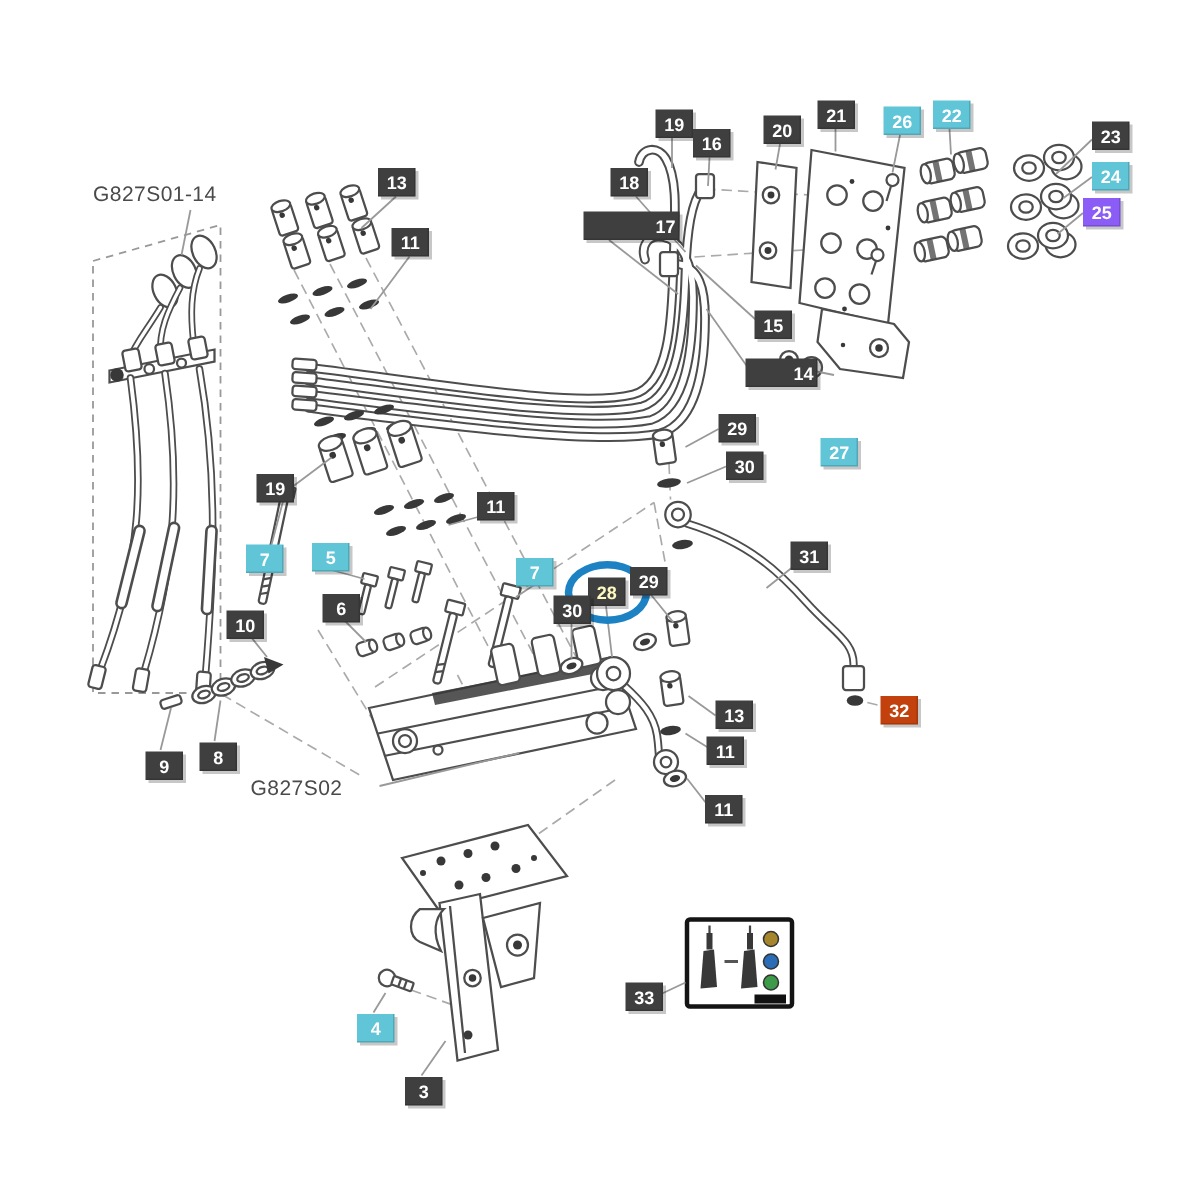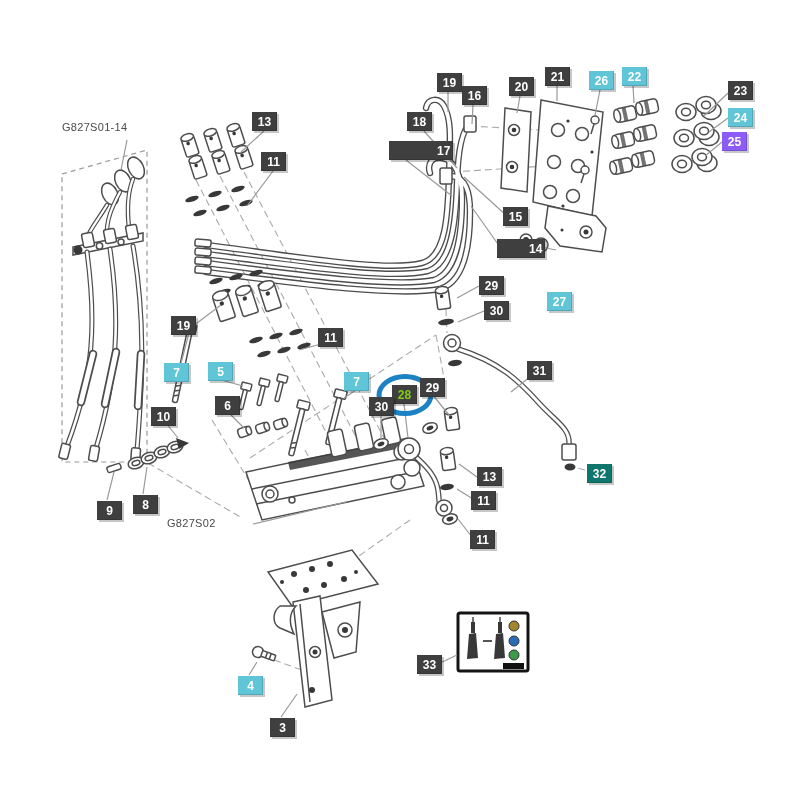--- a/index.html
+++ b/index.html
@@ -12,21 +12,21 @@
   .lead{fill:none;stroke:#999;stroke-width:1.2;}
   .dash{fill:none;stroke:#aaa;stroke-width:1.1;stroke-dasharray:7,4;}
   .boxdash{fill:none;stroke:#999;stroke-width:1.2;stroke-dasharray:5,4;}
   .tube-o,.rod-o,.hose-o,.slv-o,.arm-o{fill:none;stroke:#4d4d4d;stroke-linecap:round;}
   .tube-i,.rod-i,.hose-i,.slv-i,.arm-i{fill:none;stroke:#fff;stroke-linecap:round;}
   .tube-o{stroke-width:6.5}.tube-i{stroke-width:3.8}
   .rod-o{stroke-width:5}.rod-i{stroke-width:2.6}
   .hose-o{stroke-width:5.5}.hose-i{stroke-width:3}
   .slv-o{stroke-width:8.5}.slv-i{stroke-width:5}
   .arm-o{stroke-width:4.5}.arm-i{stroke-width:2.2}
-  .code{position:absolute;color:#4a4a4a;font-size:11px;letter-spacing:.3px;white-space:nowrap;}
+  .code{position:absolute;color:#4a4a4a;font-size:14px;letter-spacing:.3px;white-space:nowrap;}
   .badge-layer{position:absolute;left:0;top:0;width:800px;height:800px;pointer-events:none;}
   .badge{position:absolute;min-width:25px;height:19px;padding:0 3px;box-sizing:border-box;
          display:flex;align-items:center;justify-content:center;
          color:#fff;font-size:12px;font-weight:bold;
          box-shadow:2px 2px 0 rgba(0,0,0,0.22), inset -1px -1px 0 rgba(0,0,0,0.15);}
   .ring{position:absolute;left:50%;top:50%;width:47px;height:32px;border-radius:50%;
         transform:translate(-50%,-50%);border:5px solid #1d82c4;pointer-events:none;}
 </style>
 </head>
 <body>
@@ -417,28 +417,28 @@
       <div class="badge" style="left: 547px; top: 250px; background: rgb(95, 197, 215); color: rgb(255, 255, 255); margin-top: 42px;">27</div>
       <div class="badge" style="left: 171px; top: 316px; background: rgb(63, 63, 63); color: rgb(255, 255, 255);">19</div>
       <div class="badge" style="left: 318px; top: 328px; background: rgb(63, 63, 63); color: rgb(255, 255, 255);">11</div>
       <div class="badge" style="left: 479px; top: 276px; background: rgb(63, 63, 63); color: rgb(255, 255, 255);">29</div>
       <div class="badge" style="left: 484px; top: 301px; background: rgb(63, 63, 63); color: rgb(255, 255, 255);">30</div>
       <div class="badge" style="left: 164px; top: 363px; background: rgb(95, 197, 215); color: rgb(255, 255, 255);">7</div>
       <div class="badge" style="left: 208px; top: 362px; background: rgb(95, 197, 215); color: rgb(255, 255, 255);">5</div>
       <div class="badge" style="left: 344px; top: 372px; background: rgb(95, 197, 215); color: rgb(255, 255, 255);">7</div>
       <div class="badge" style="left: 215px; top: 396px; background: rgb(63, 63, 63); color: rgb(255, 255, 255);">6</div>
       <div class="badge" style="left: 151px; top: 407px; background: rgb(63, 63, 63); color: rgb(255, 255, 255);">10</div>
-      <div class="badge" style="left: 392px; top: 385px; background: rgb(63, 63, 63); color: #84cc16;">28<div class="ring" style="border-color: rgb(29, 130, 196);"></div></div>
+      <div class="badge" style="left: 392px; top: 385px; background: rgb(63, 63, 63); color: #fef9c3;">28<div class="ring" style="border-color: rgb(29, 130, 196);"></div></div>
       <div class="badge" style="left: 420px; top: 378px; background: rgb(63, 63, 63); color: rgb(255, 255, 255);">29</div>
       <div class="badge" style="left: 369px; top: 397px; background: rgb(63, 63, 63); color: rgb(255, 255, 255);">30</div>
       <div class="badge" style="left: 527px; top: 361px; background: rgb(63, 63, 63); color: rgb(255, 255, 255);">31</div>
       <div class="badge" style="left: 97px; top: 501px; background: rgb(63, 63, 63); color: rgb(255, 255, 255);">9</div>
       <div class="badge" style="left: 133px; top: 495px; background: rgb(63, 63, 63); color: rgb(255, 255, 255);">8</div>
       <div class="badge" style="left: 477px; top: 467px; background: rgb(63, 63, 63); color: rgb(255, 255, 255);">13</div>
       <div class="badge" style="left: 471px; top: 491px; background: rgb(63, 63, 63); color: rgb(255, 255, 255);">11</div>
       <div class="badge" style="left: 470px; top: 530px; background: rgb(63, 63, 63); color: rgb(255, 255, 255);">11</div>
-      <div class="badge" style="left: 587px; top: 464px; background: #0f766e; color: rgb(255, 255, 255);">32</div>
+      <div class="badge" style="left: 587px; top: 464px; background: #c2410c; color: rgb(255, 255, 255);">32</div>
       <div class="badge" style="left: 417px; top: 655px; background: rgb(63, 63, 63); color: rgb(255, 255, 255);">33</div>
       <div class="badge" style="left: 238px; top: 676px; background: rgb(95, 197, 215); color: rgb(255, 255, 255);">4</div>
       <div class="badge" style="left: 270px; top: 718px; background: rgb(63, 63, 63); color: rgb(255, 255, 255);">3</div>
     </div>
 
 </div>
 
 </body></html>

